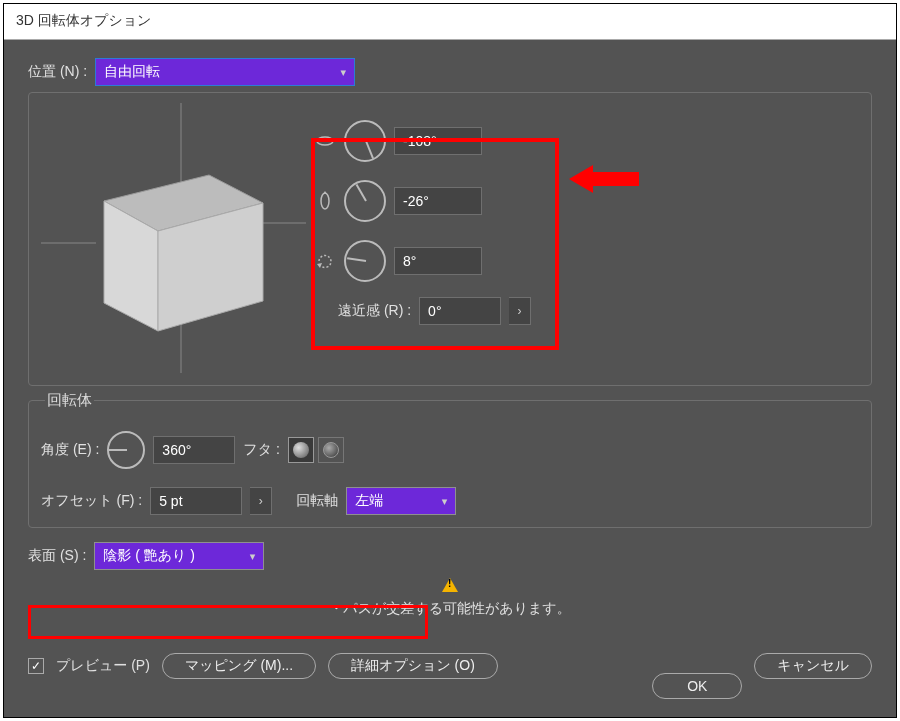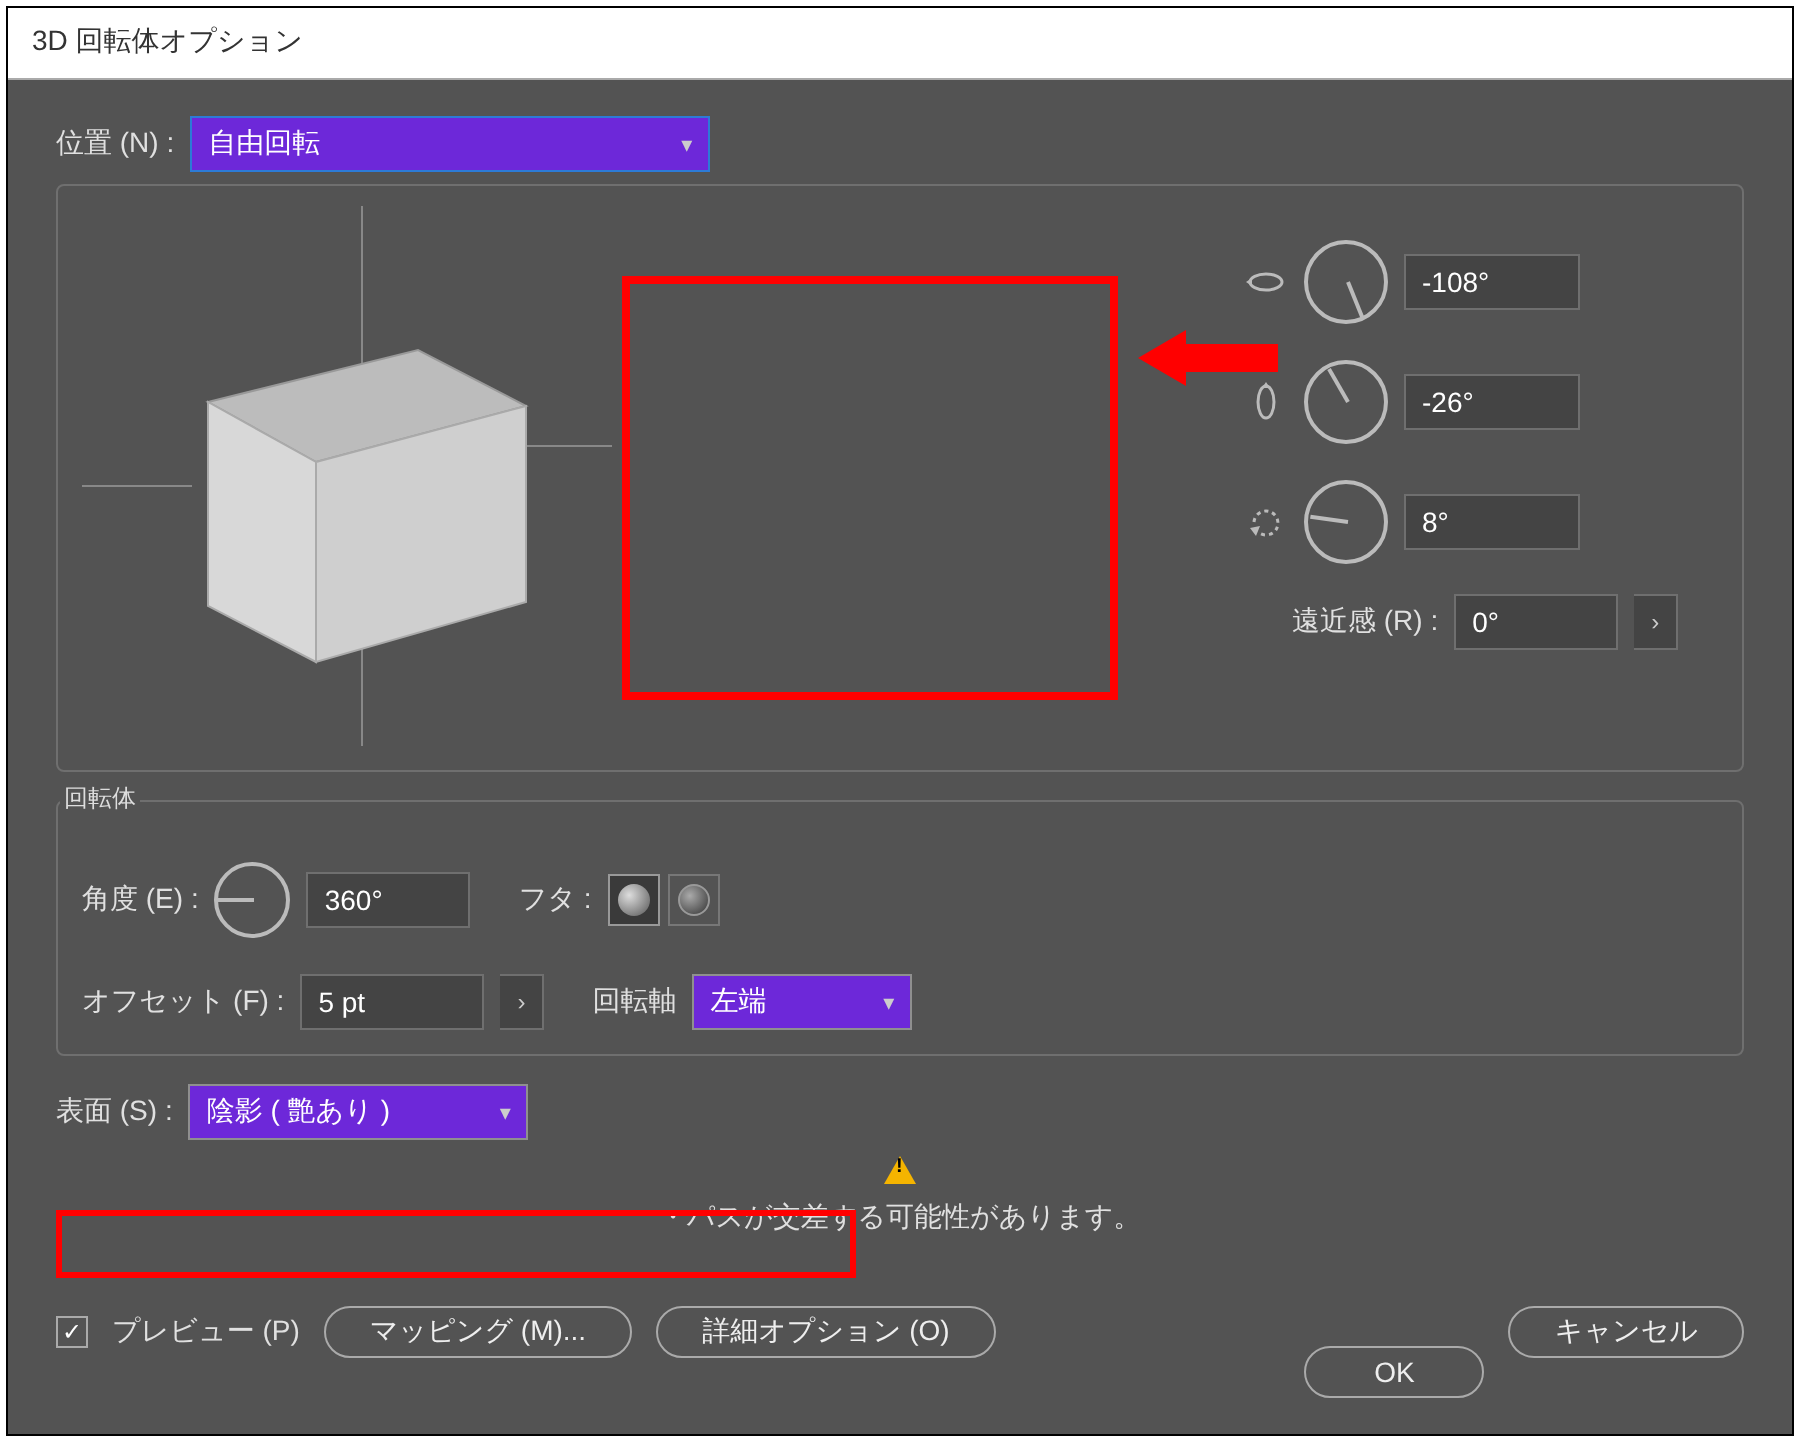--- a/index.html
+++ b/index.html
@@ -2,35 +2,35 @@
 <html><head>
 <meta charset="utf-8">
 <style>
   * { box-sizing: border-box; margin: 0; padding: 0; font-family: "Meiryo", "Segoe UI", sans-serif; }
   body { background: #fff; width: 900px; height: 721px; position: relative; }
   .window { position: absolute; left: 3px; top: 3px; width: 894px; height: 715px; background: #535353; border: 1px solid #000; }
   .titlebar { height: 36px; background: #fff; border-bottom: 1px solid #aaa; padding: 8px 12px; color: #333; font-size: 14px; }
   .content { position: relative; padding: 20px 24px; color: #ddd; font-size: 14px; height: calc(100% - 36px); }
 
   .group-border { border: 1px solid #6f6f6f; border-radius: 4px; position: relative; padding: 18px 12px 12px 12px; margin-bottom: 14px; }
-  .group-border .legend { position: absolute; top: -10px; left: 1px; padding: 0 2px; font-size: 12px; color: #ddd; background: #535353; }
+  .group-border .legend { position: absolute; top: -10px; left: 16px; padding: 0 2px; font-size: 15px; color: #ddd; background: #535353; }
 
   .row { display: flex; align-items: center; gap: 8px; }
   .label { color: #e0e0e0; font-size: 14px; }
 
   .select { background: #6d28d9; border: 1px solid #8f8f8f; height: 28px; color: #fff; padding: 0 8px; display: flex; align-items: center; justify-content: space-between; cursor: pointer; }
   .select.blue { border-color: #2c7bd6; }
   .select .chev { font-size: 11px; color: #ccc; margin-left: 6px; }
   .select.compact { min-width: 110px; }
 
   .input { background: #444; border: 1px solid #6f6f6f; height: 28px; color: #fff; padding: 0 8px; display: flex; align-items: center; }
   .input.small { width: 82px; }
   .stepper-btn { width: 22px; height: 28px; background: #444; border: 1px solid #6f6f6f; border-left: none; display: flex; align-items: center; justify-content: center; color: #ccc; cursor: pointer; font-size: 12px; }
 
-  .preview-area { display: flex; gap: 0; align-items: flex-start; justify-content: space-between; }
+  .preview-area { display: flex; gap: 0; align-items: flex-start; }
   .cube-zone { width: 265px; height: 270px; position: relative; }
   .cube-zone svg { position: absolute; inset: 0; }
 
   .rot-panel { position: relative; width: 245px; padding: 8px 12px 10px 8px; }
   .red-box { position: absolute; border: 4px solid red; pointer-events: none; }
   .rb1 { left: 282px; top: 45px; width: 248px; height: 212px; }
   .arrow { position: absolute; left: 544px; top: 72px; }
   .arrow .shaft { width: 46px; height: 14px; background: red; display: inline-block; }
   .arrow .head { width: 0; height: 0; border-top: 14px solid transparent; border-bottom: 14px solid transparent; border-right: 24px solid red; display: inline-block; vertical-align: middle; margin-left: -4px; }
   .arrow-wrap { display: flex; align-items: center; }
@@ -168,21 +168,21 @@
       <div class="legend">回転体</div>
 
       <div class="row" style="margin: 12px 0 18px 0;">
         <span class="label">角度 (E) :</span>
         <div class="dial-lg" style="width:38px;height:38px;">
           <div class="needle" style="transform: rotate(90deg);"></div>
         </div>
         <div class="input small">
           <span>360°</span>
         </div>
-        <span class="label" style="margin-left:16px;">フタ :</span>
+        <span class="label" style="">フタ :</span>
         <div class="cap-icons">
           <div class="cap-icon active">
               <div class="c"></div>
             </div>
           <div class="cap-icon">
               <div class="c2"></div>
             </div>
         </div>
       </div>
 

